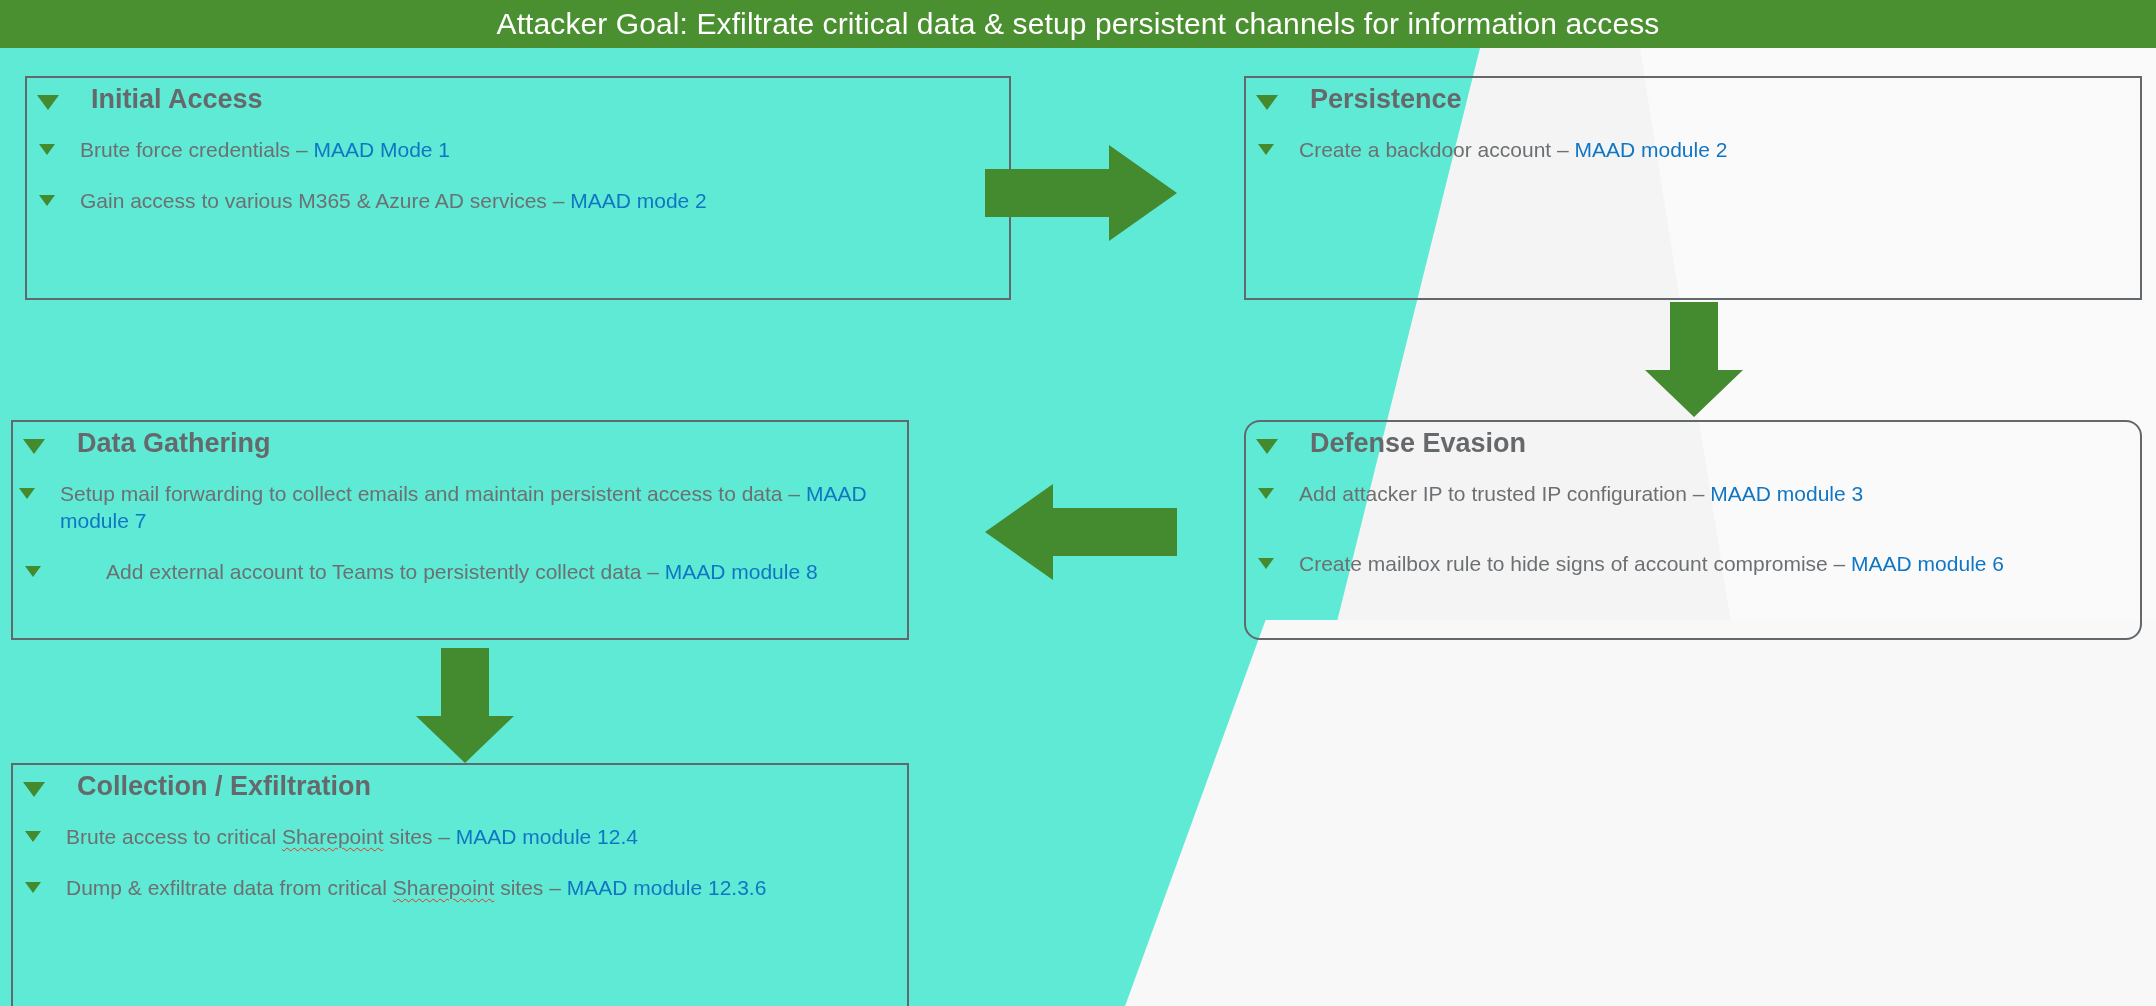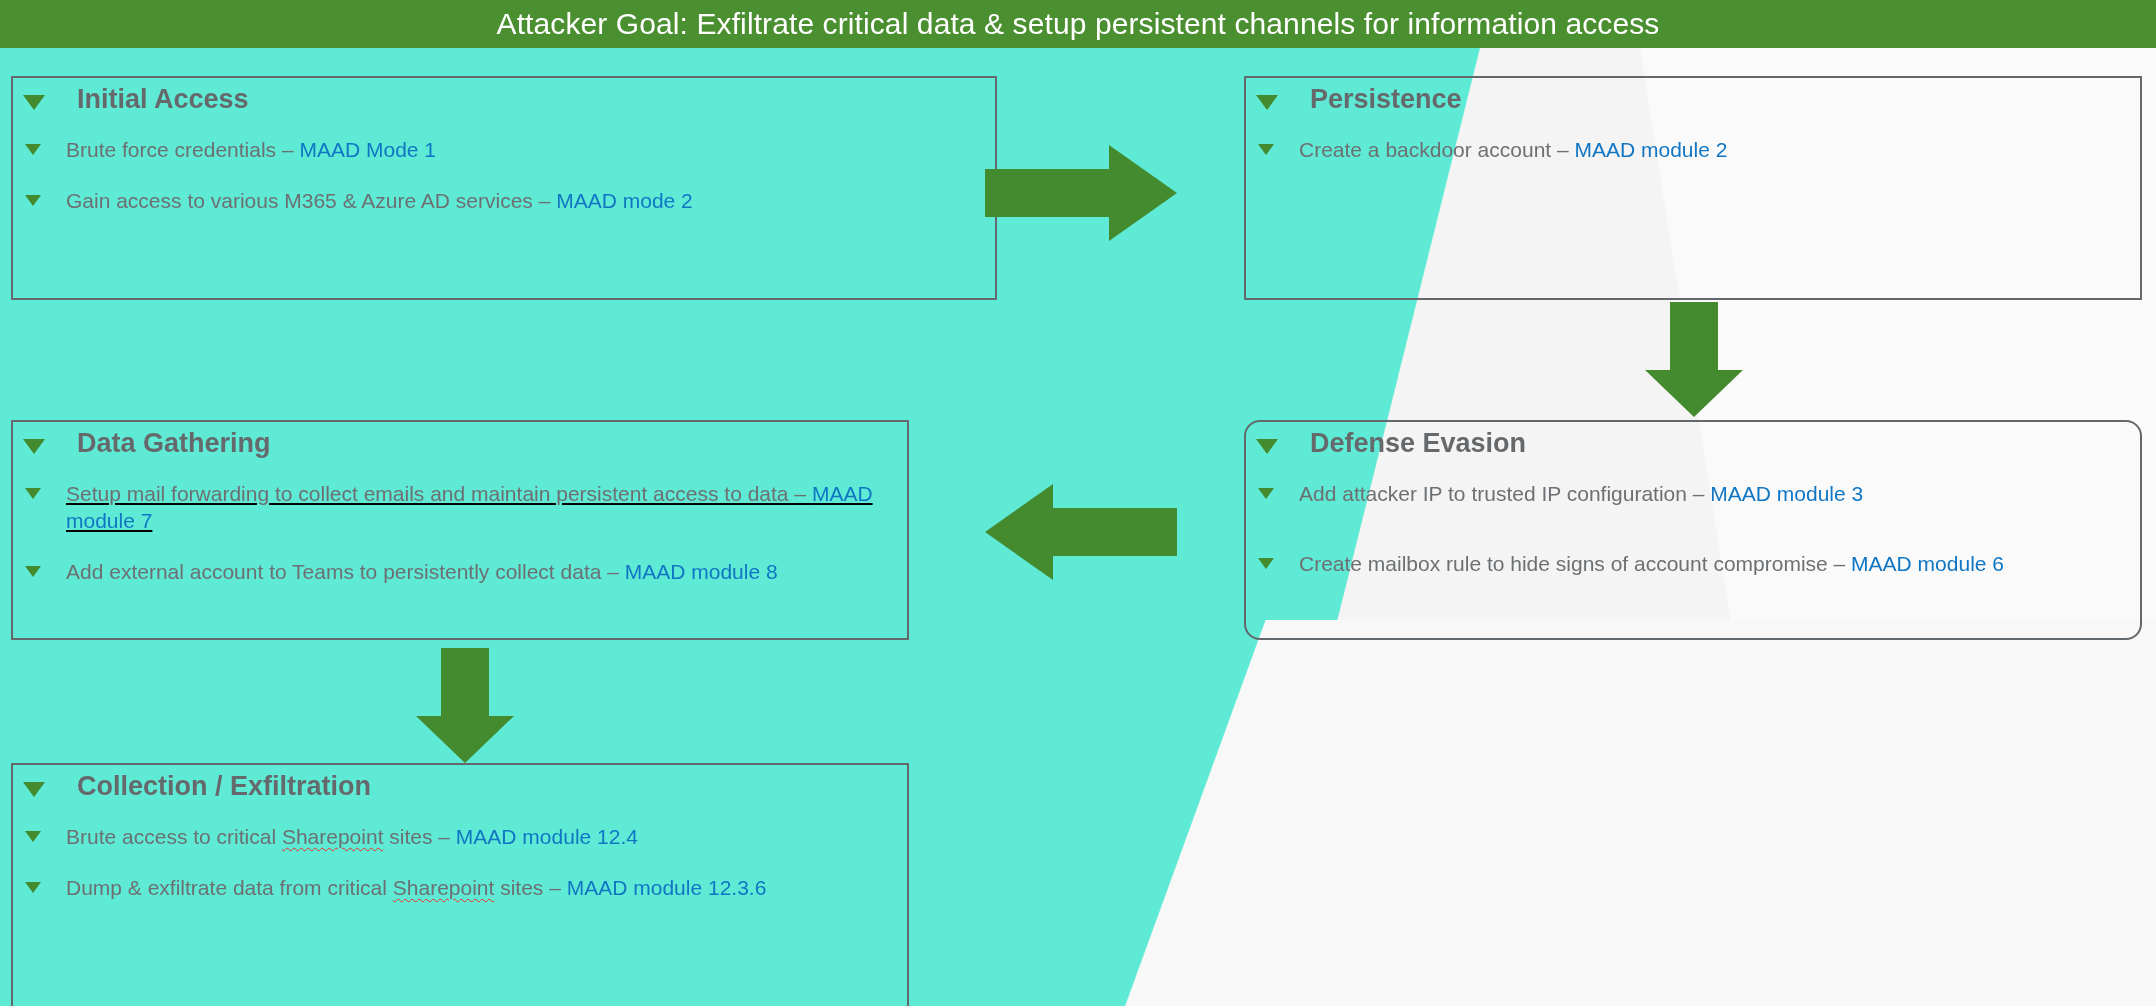--- a/index.html
+++ b/index.html
@@ -160,21 +160,21 @@
 <div id="slide">
 
   <div class="wm wm-a"></div>
   <div class="wm wm-b"></div>
   <div class="wm wm-c"></div>
 
   <div class="banner">
     <div class="banner-title">Attacker Goal: Exfiltrate critical data &amp; setup persistent channels for information access</div>
   </div>
 
-  <div class="box" style="left:11px; top:76px; width:986px; height:224px;">
+  <div class="box" style="left:25px; top:76px; width:986px; height:224px;">
     <div class="box-head">
       <div class="tri"></div>
       <div class="box-title">Initial Access</div>
     </div>
 
     <div class="bullet" style="left:10px; top:58px;">
       <div class="tri tri-sm"></div>
       <div class="bullet-text"><span>Brute force credentials – </span><span class="lnk">MAAD Mode 1</span></div>
     </div>
 
@@ -195,26 +195,26 @@
       <div class="bullet-text"><span>Create a backdoor account – </span><span class="lnk">MAAD module 2</span></div>
     </div>
   </div>
 
   <div class="box" style="left:11px; top:420px; width:898px; height:220px;">
     <div class="box-head">
       <div class="tri"></div>
       <div class="box-title">Data Gathering</div>
     </div>
 
-    <div class="bullet" style="left:10px; top:58px;text-decoration:underline;">
+    <div class="bullet" style="left:4px; top:58px;">
       <div class="tri tri-sm"></div>
       <div class="bullet-text wrap"><span>Setup mail forwarding to collect emails and maintain persistent access to data – </span><span class="lnk">MAAD module 7</span></div>
     </div>
 
-    <div class="bullet" style="left:10px; top:136px;">
+    <div class="bullet" style="left:10px; top:136px;gap:40px;">
       <div class="tri tri-sm"></div>
       <div class="bullet-text"><span>Add external account to Teams to persistently collect data – </span><span class="lnk">MAAD module 8</span></div>
     </div>
   </div>
 
   <div class="box" style="left:1244px; top:420px; width:898px; height:220px;border-radius:16px;">
     <div class="box-head">
       <div class="tri"></div>
       <div class="box-title">Defense Evasion</div>
     </div>

